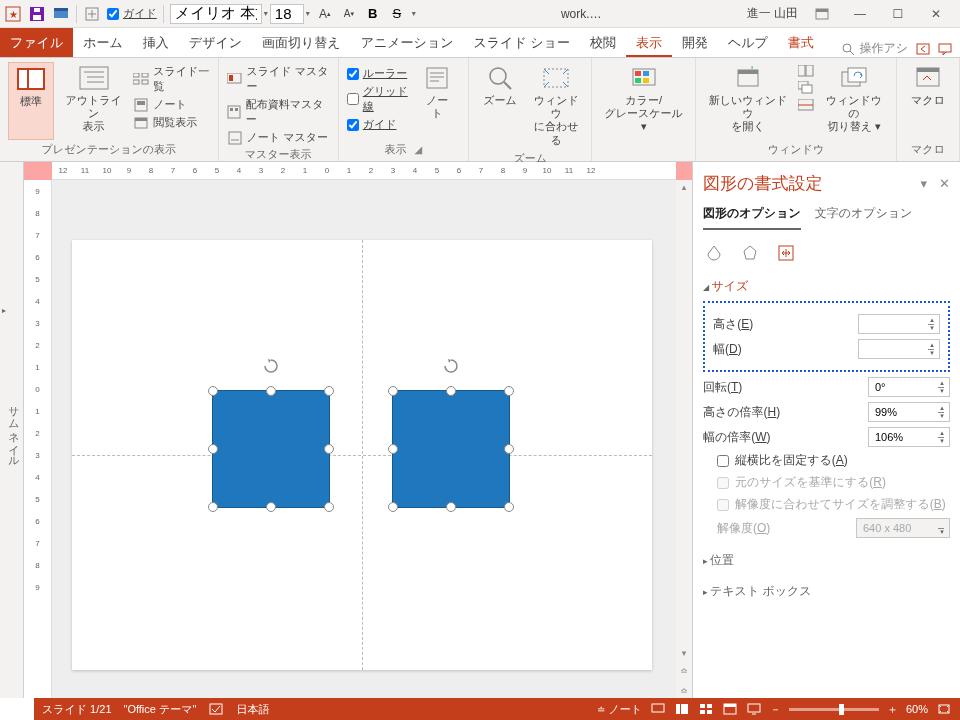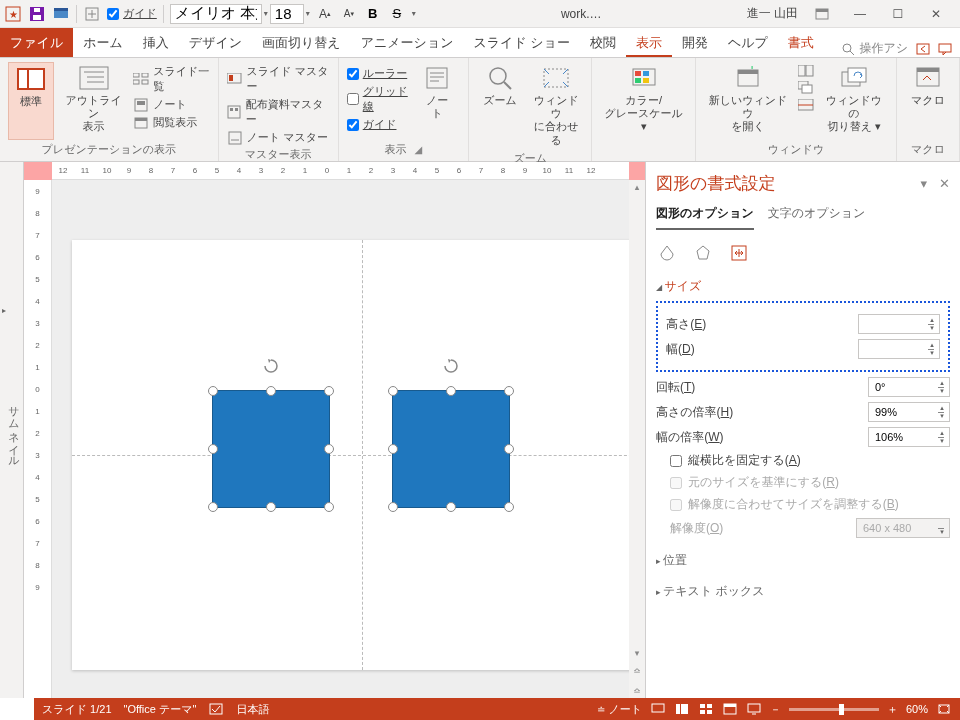--- a/index.html
+++ b/index.html
@@ -47,21 +47,21 @@
 .shape { position: absolute; width: 118px; height: 118px; background: #1f77be; border: 1px solid #185a8e; }
 .shape1 { top: 150px; left: 140px; }
 .shape2 { top: 150px; left: 320px; }
 .handle { position: absolute; width: 10px; height: 10px; background: #fff; border: 1px solid #888; border-radius: 50%; }
 .handle.tl { top: -5px; left: -5px; } .handle.t { top: -5px; left: 50%; margin-left: -5px; }
 .handle.tr { top: -5px; right: -5px; } .handle.l { top: 50%; left: -5px; margin-top: -5px; }
 .handle.r { top: 50%; right: -5px; margin-top: -5px; } .handle.bl { bottom: -5px; left: -5px; }
 .handle.b { bottom: -5px; left: 50%; margin-left: -5px; } .handle.br { bottom: -5px; right: -5px; }
 .rotate { position: absolute; top: -34px; left: 50%; margin-left: -9px; width: 18px; height: 18px; color: #888; }
 .scroll-v { position: absolute; top: 18px; right: 0; width: 16px; bottom: 0; background: #f3f2f1; }
-.pane { width: 315px; border-left: 1px solid #d0cece; background: #fff; padding: 10px 10px 0; overflow: hidden; }
+.pane { width: 268px; border-left: 1px solid #d0cece; background: #fff; padding: 10px 10px 0; overflow: hidden; }
 .pane-title { color: #c43e1c; font-size: 17px; font-weight: 400; display: flex; align-items: center; }
 .pane-title .pactions { margin-left: auto; color: #888; font-size: 13px; display: flex; gap: 12px; }
 .pane-tabs { display: flex; gap: 14px; margin-top: 10px; font-size: 12px; }
 .pane-tabs .pt { color: #666; padding-bottom: 6px; }
 .pane-tabs .pt.active { color: #222; font-weight: bold; border-bottom: 2px solid #666; }
 .pane-icons { display: flex; gap: 14px; margin-top: 12px; }
 .pane-icons .pi { width: 22px; height: 22px; display: flex; align-items: center; justify-content: center; border: 1px solid transparent; }
 .pane-icons .pi.active { color: #c43e1c; }
 .section { margin-top: 14px; }
 .section-head { font-size: 12px; color: #c43e1c; cursor: pointer; }

